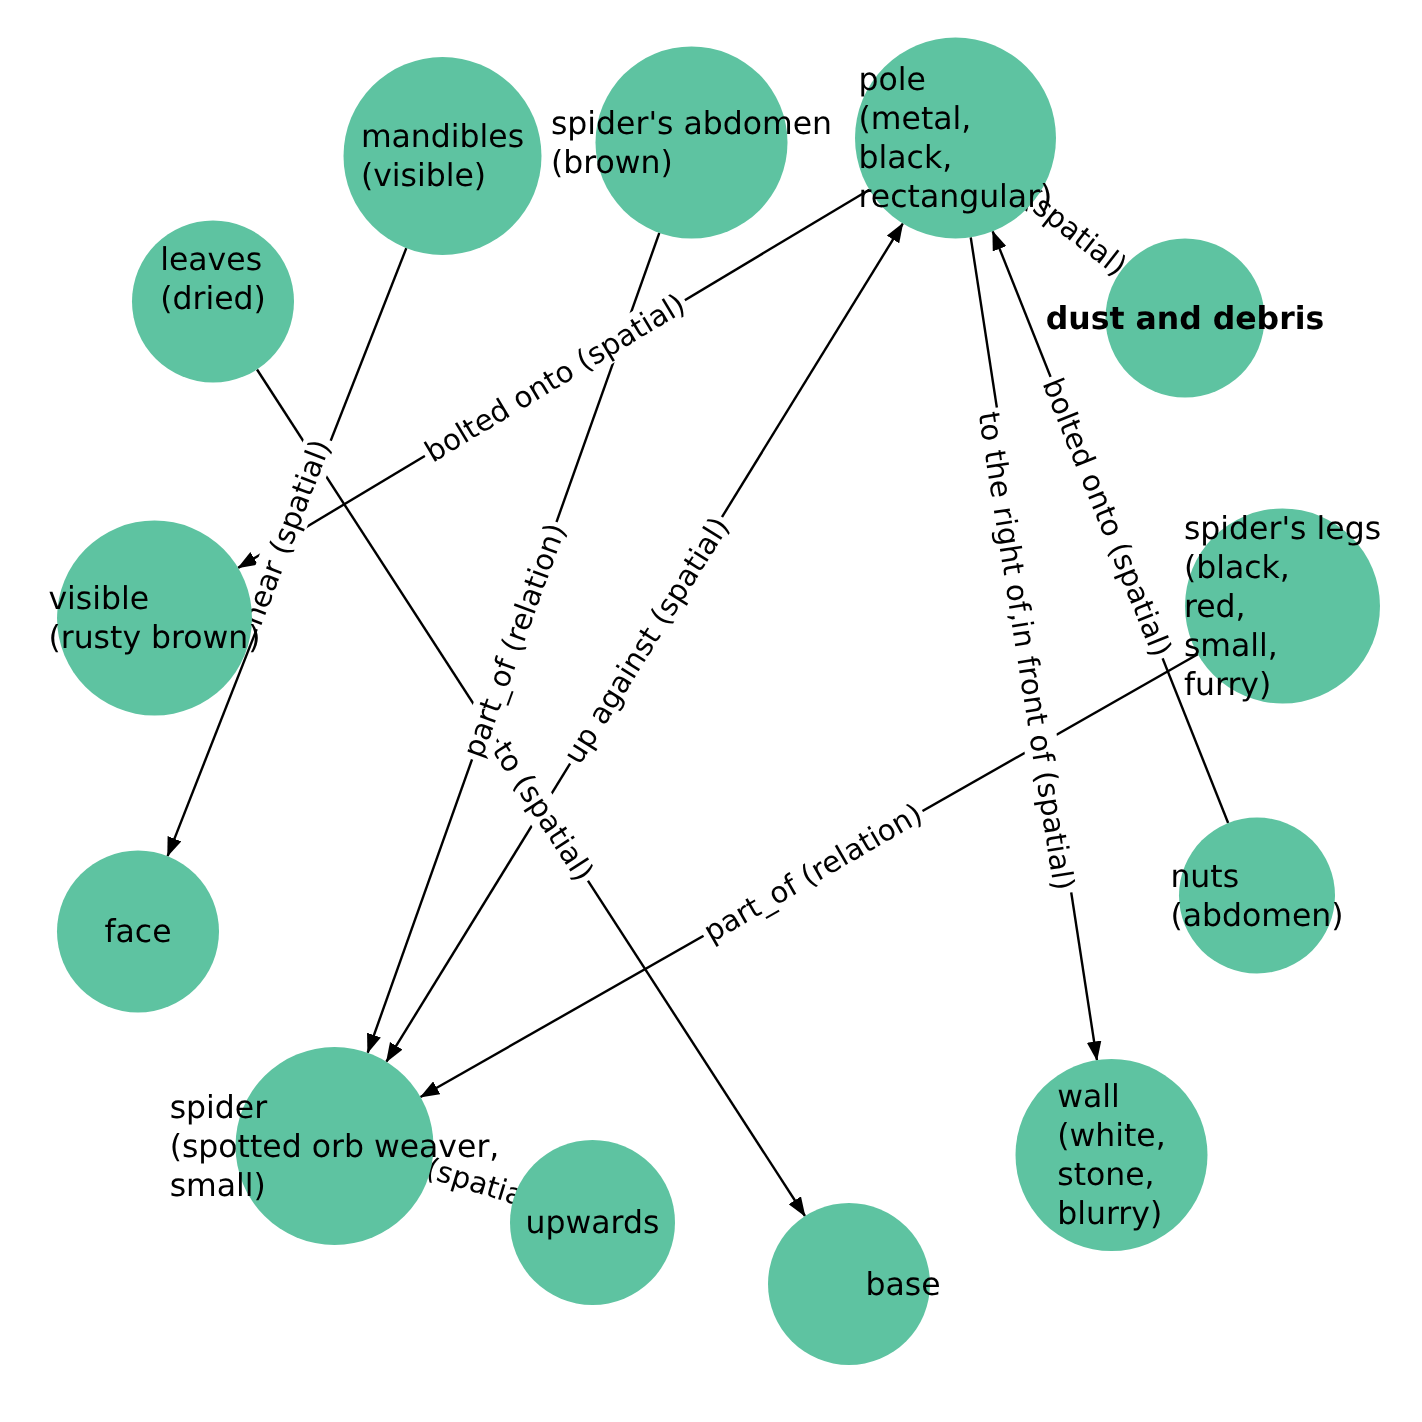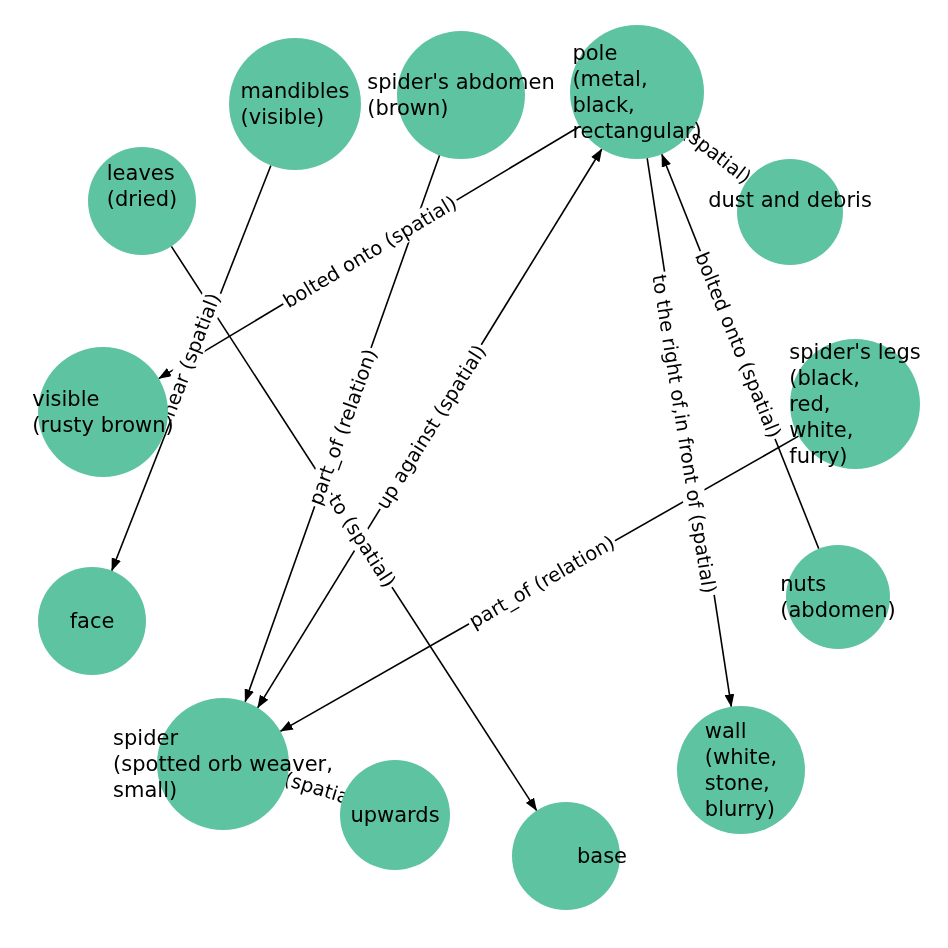--- a/index.html
+++ b/index.html
@@ -76,32 +76,32 @@
 (metal,
 black,
 rectangular)</div>
       <div class="node-circle" style="left: 229px; top: 38px; width: 132px; height: 132px; background: rgb(94, 195, 161);"></div>
       <div class="node-label" style="left: 295px; top: 104px;">mandibles
 (visible)</div>
       <div class="node-circle" style="left: 397px; top: 31px; width: 128px; height: 128px; background: rgb(94, 195, 161);"></div>
       <div class="node-label" style="left: 461px; top: 95px;">spider's abdomen
 (brown)</div>
       <div class="node-circle" style="left: 737px; top: 159px; width: 106px; height: 106px; background: rgb(94, 195, 161);"></div>
-      <div class="node-label" style="left: 790px; top: 200px;">dust and debris</div>
+      <div class="node-label" style="left: 790px; top: 212px; font-weight: bold;">dust and debris</div>
       <div class="node-circle" style="left: 88px; top: 147px; width: 108px; height: 108px; background: rgb(94, 195, 161);"></div>
       <div class="node-label" style="left: 142px; top: 186px;">leaves
 (dried)</div>
       <div class="node-circle" style="left: 38px; top: 347px; width: 130px; height: 130px; background: rgb(94, 195, 161);"></div>
       <div class="node-label" style="left: 103px; top: 412px;">visible
 (rusty brown)</div>
       <div class="node-circle" style="left: 790px; top: 339px; width: 130px; height: 130px; background: rgb(94, 195, 161);"></div>
       <div class="node-label" style="left: 855px; top: 404px;">spider's legs
 (black,
 red,
-white,
+small,
 furry)</div>
       <div class="node-circle" style="left: 786px; top: 545px; width: 104px; height: 104px; background: rgb(94, 195, 161);"></div>
       <div class="node-label" style="left: 838px; top: 597px;">nuts
 (abdomen)</div>
       <div class="node-circle" style="left: 38px; top: 567px; width: 108px; height: 108px; background: rgb(94, 195, 161);"></div>
       <div class="node-label" style="left: 92px; top: 621px;">face</div>
       <div class="node-circle" style="left: 157px; top: 698px; width: 132px; height: 132px; background: rgb(94, 195, 161);"></div>
       <div class="node-label" style="left: 223px; top: 764px;">spider
 (spotted orb weaver,
 small)</div>

